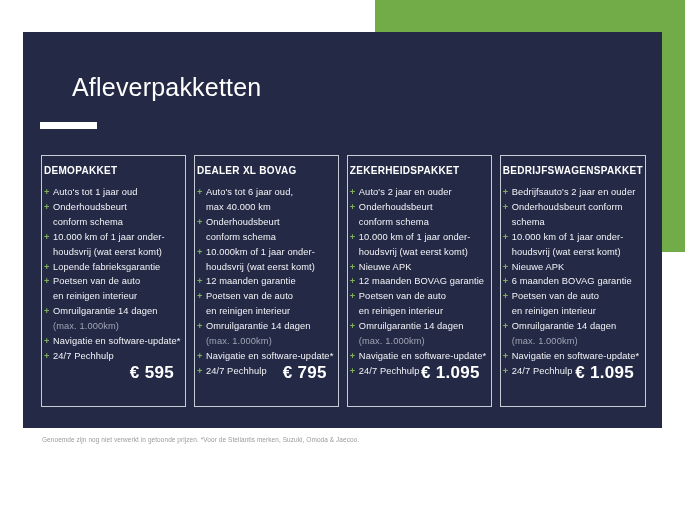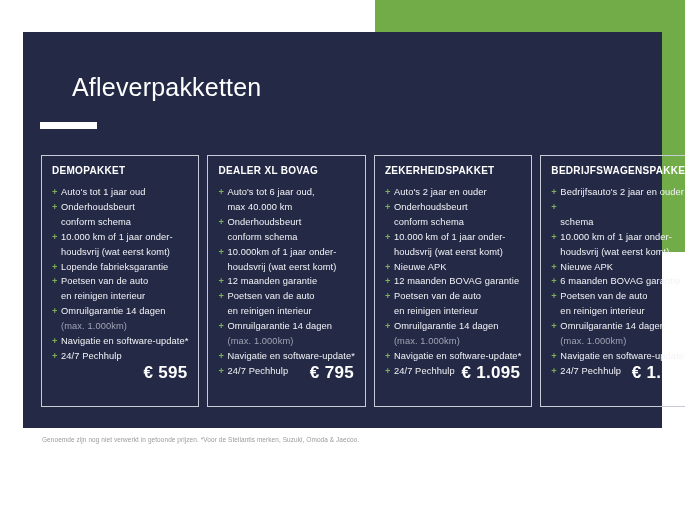--- a/index.html
+++ b/index.html
@@ -10,21 +10,21 @@
   *{margin:0;padding:0;box-sizing:border-box;}
   html,body{width:685px;height:514px;overflow:hidden;}
   body{background:var(--background);font-family:"Liberation Sans",sans-serif;}
   .stage{position:relative;width:685px;height:514px;background:var(--background);}
   .green-block{position:absolute;left:375px;top:0;width:310px;height:252px;background:var(--green);}
   .panel{position:absolute;left:23px;top:32px;width:639px;height:396px;background:var(--navy);}
   .title{position:absolute;left:17px;top:42px;font-size:25px;font-weight:400;
          color:#FFFFFF;letter-spacing:0.2px;line-height:1.1;margin-left:32px;}
   .underline{position:absolute;left:17px;top:90px;width:57px;height:7px;background:#FFFFFF;}
   .cards{position:absolute;left:18px;top:123px;width:605px;height:252px;display:flex;gap:8px;}
-  .card{position:relative;flex:1 1 0;border:1px solid var(--border);padding:9px 10px;
+  .card{position:relative;flex:1 1 0;border:1px solid var(--border);padding:9px 2px;
         color:var(--text-white);}
   .card-title{font-size:10px;font-weight:700;letter-spacing:0.3px;color:#FFFFFF;white-space:nowrap;}
   .lines{margin-top:9px;}
   .line{display:flex;align-items:flex-start;line-height:14.9px;font-size:9.3px;letter-spacing:0.1px;}
   .bullet{flex:0 0 9px;color:var(--bullet-green);font-weight:700;font-size:9.3px;}
   .ltext{color:var(--text-white);white-space:nowrap;}
   .ltext.muted{color:var(--muted-text);text-align:right;}
   .price{position:absolute;right:11px;bottom:23px;font-size:17px;font-weight:700;color:#FFFFFF;
          letter-spacing:0.3px;}
   .footnote{position:absolute;left:42px;top:436px;font-size:9px;color:var(--footnote-gray);
@@ -211,20 +211,21 @@
         </div>
         <div class="card">
           <div class="card-title">BEDRIJFSWAGENSPAKKET</div>
           <div class="lines">
             <div class="line">
               <span class="bullet">+</span>
               <span class="ltext">Bedrijfsauto's 2 jaar en ouder</span>
             </div>
             <div class="line">
               <span class="bullet">+</span>
+              <span class="ltext">Onderhoudsbeurt conform</span>
             </div>
             <div class="line">
               <span class="bullet"></span>
               <span class="ltext">schema</span>
             </div>
             <div class="line">
               <span class="bullet">+</span>
               <span class="ltext">10.000 km of 1 jaar onder-</span>
             </div>
             <div class="line">

